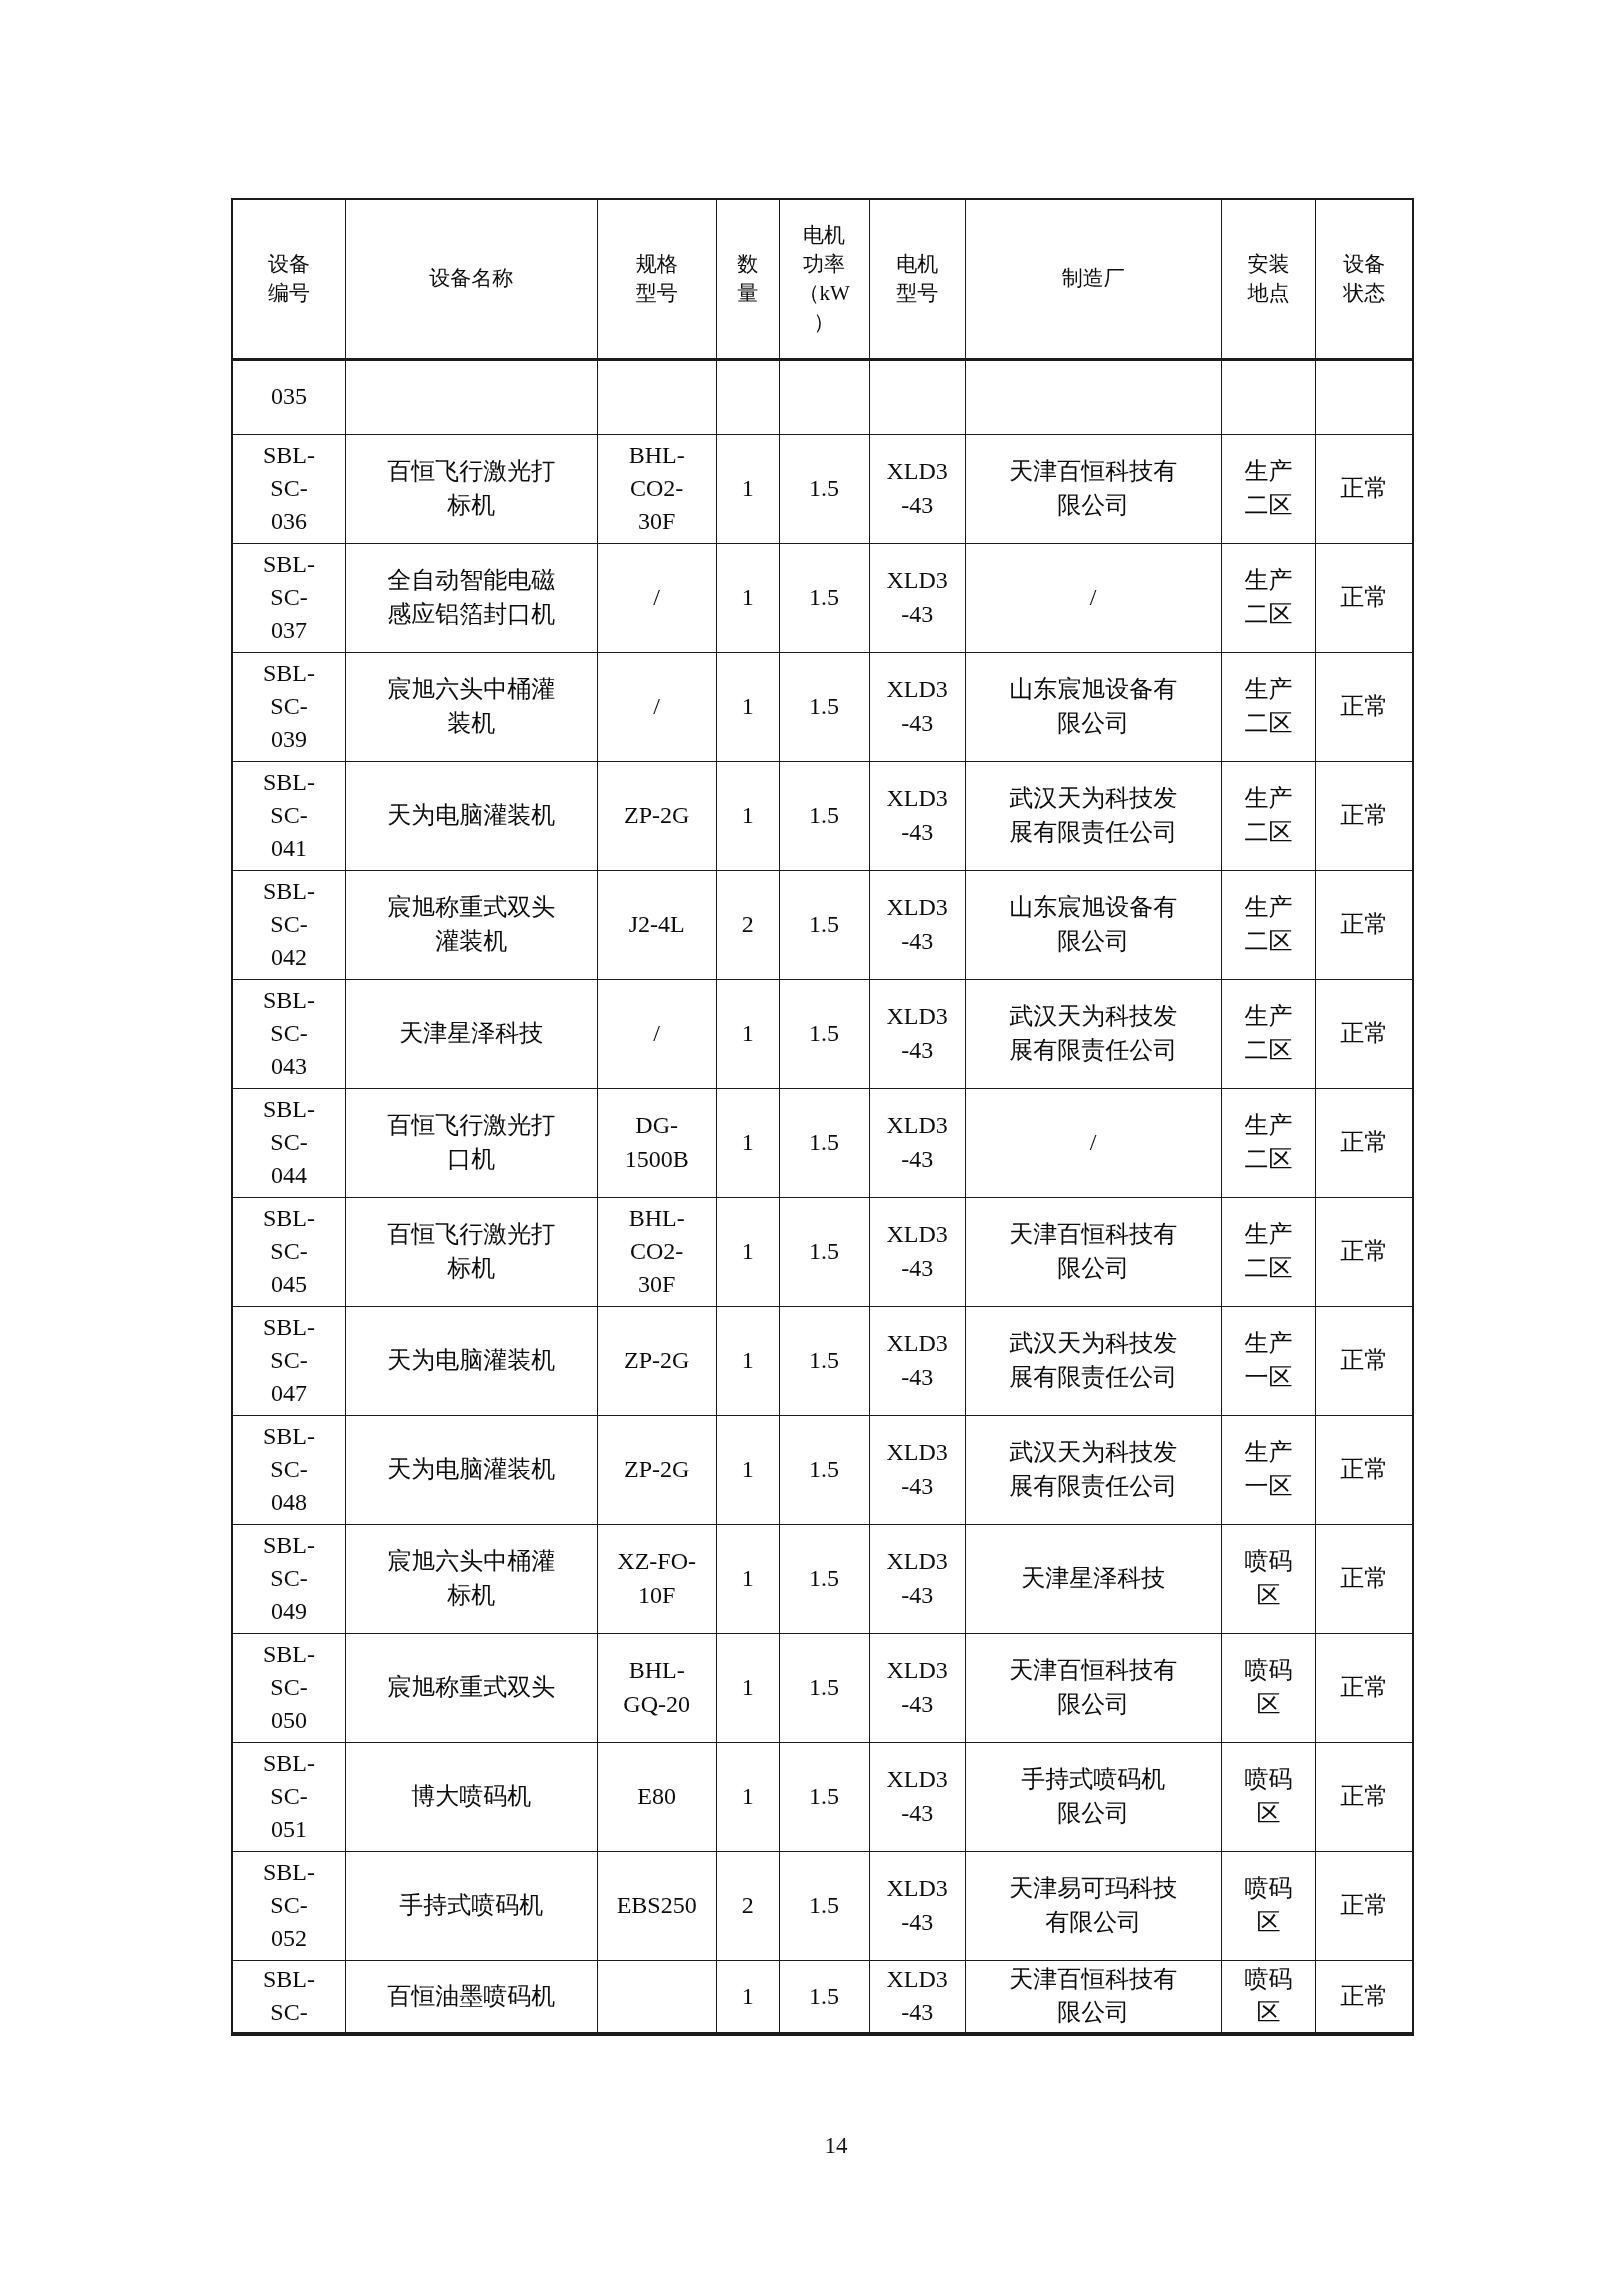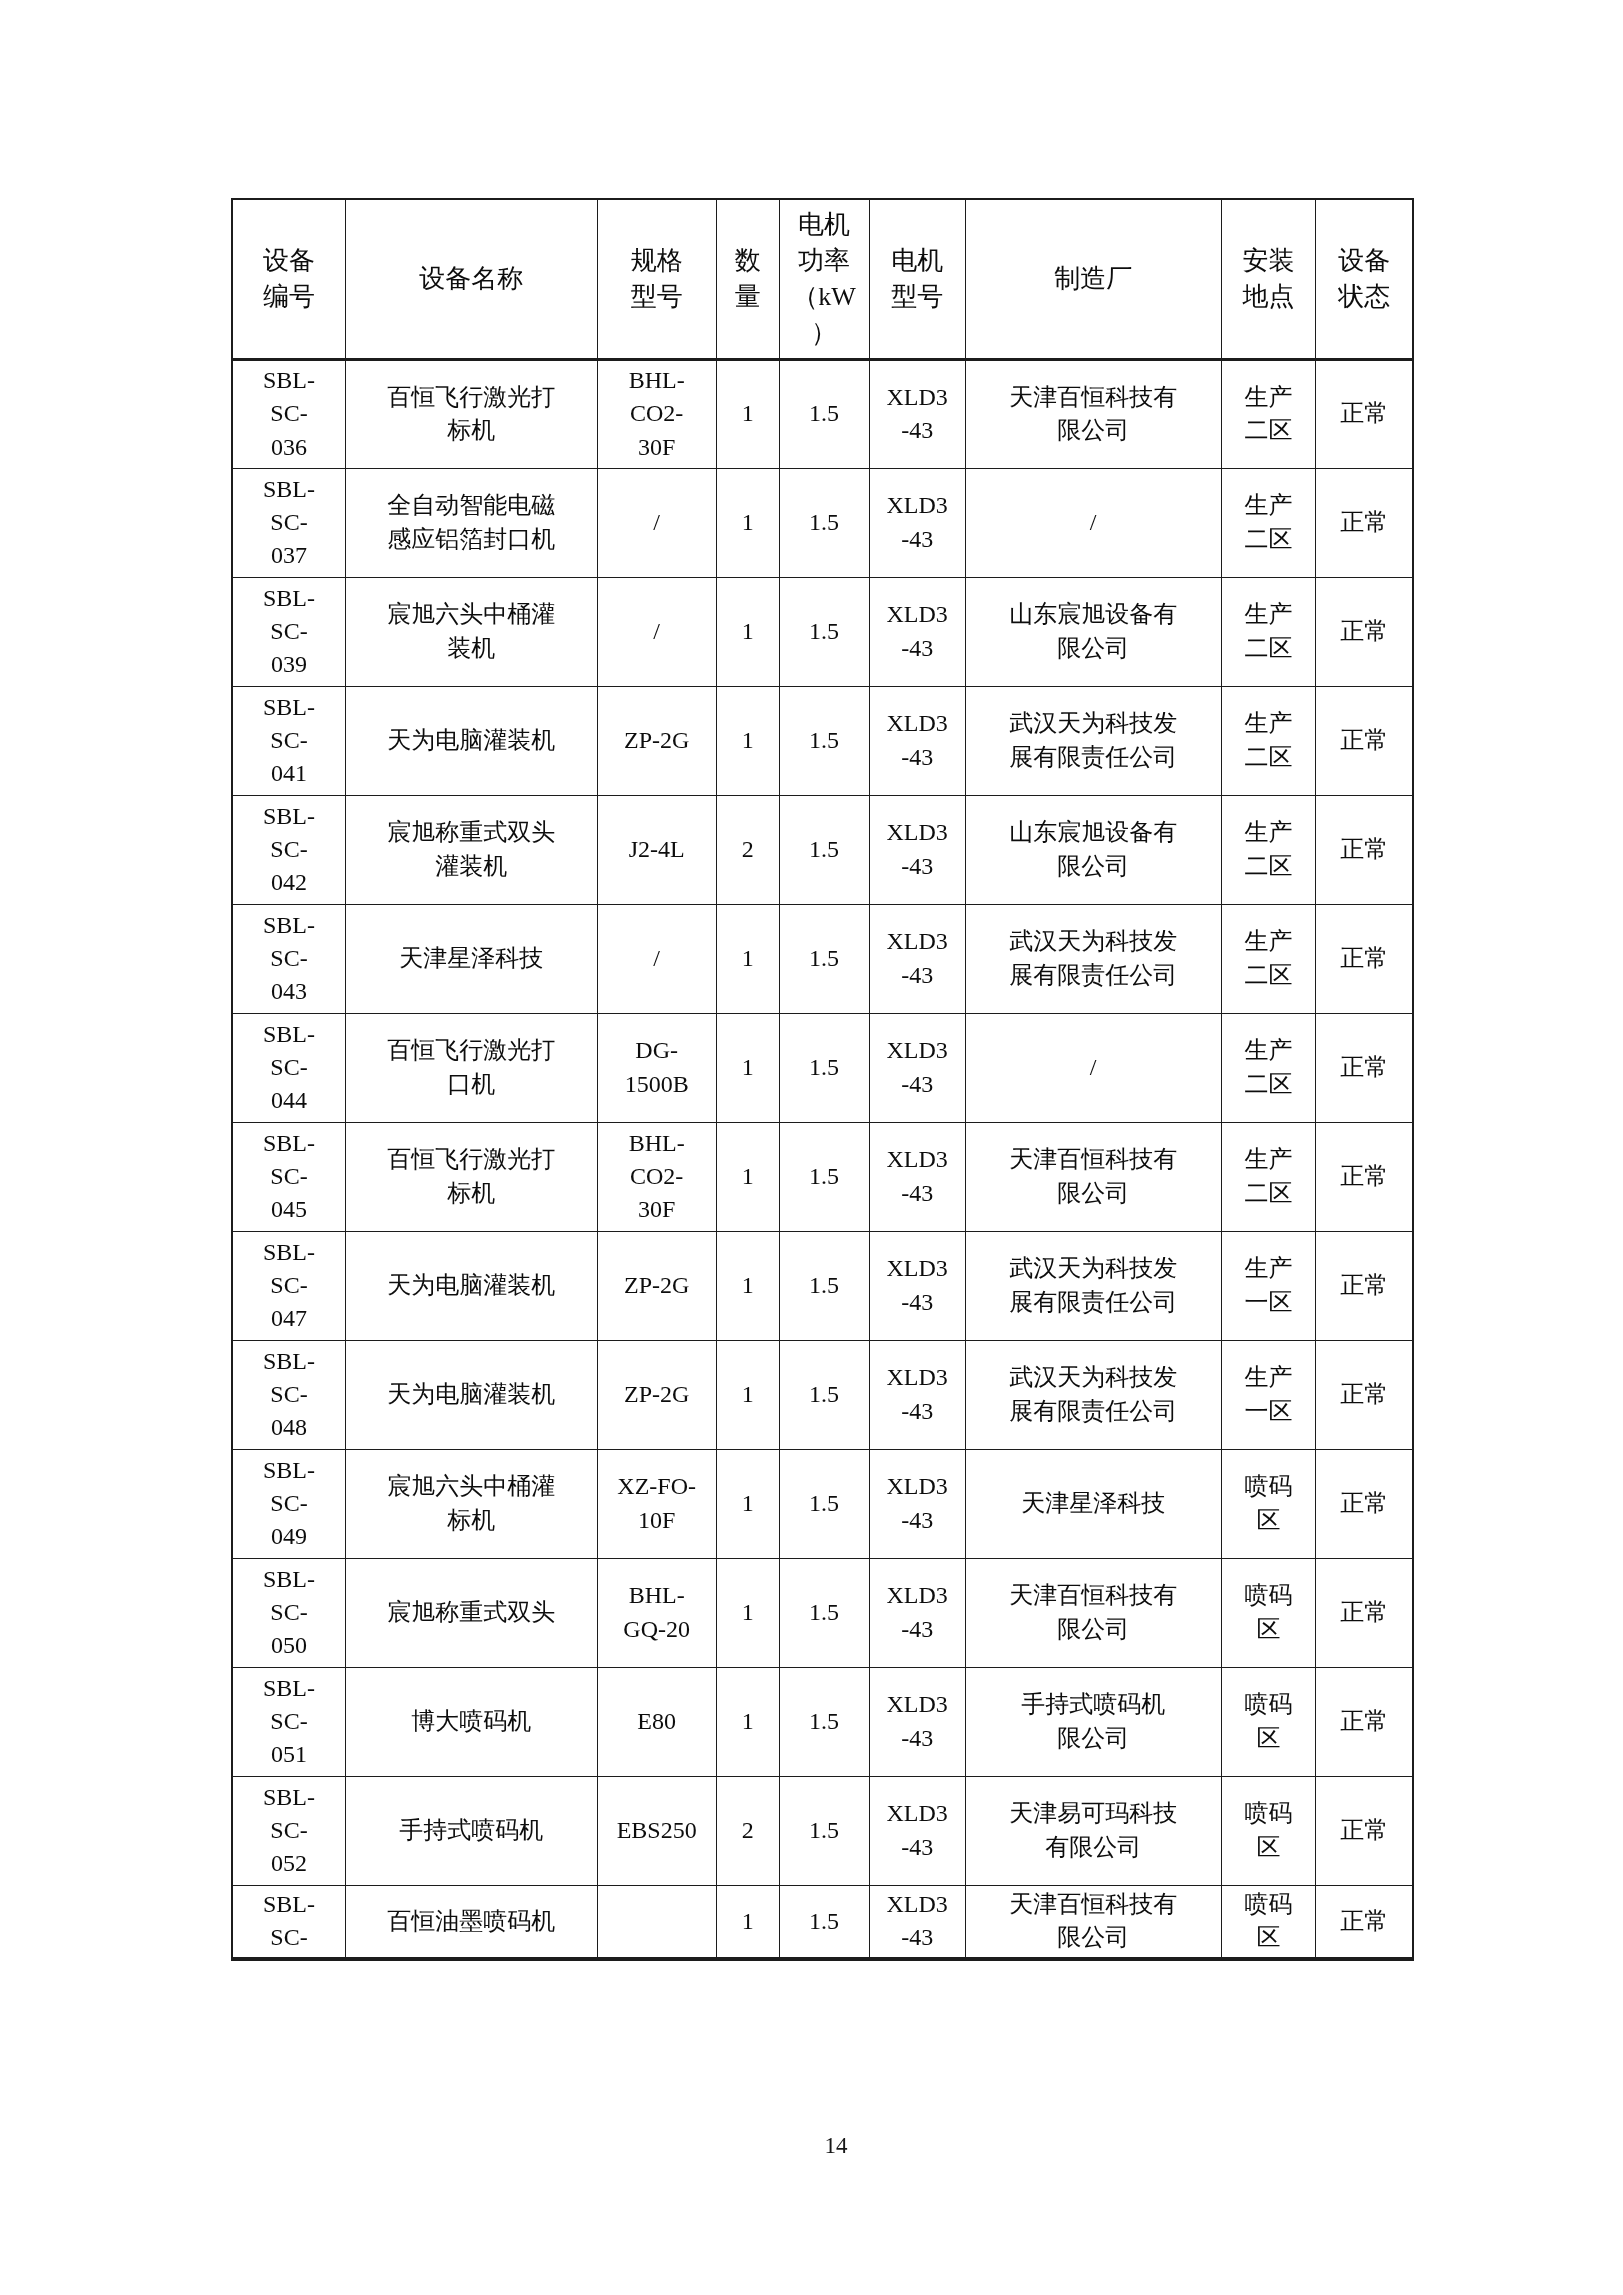--- a/index.html
+++ b/index.html
@@ -39,21 +39,21 @@
     vertical-align: middle;
     white-space: pre-line;
     padding: 1.6px 3.3px;
     overflow: hidden;
     font-weight: normal;
   }
   .equip-table thead tr {
     height: 160px;
   }
   .equip-table thead th {
-    font-size: 26px;
+    font-size: 21px;
     line-height: 1.38;
     border-bottom-width: 3.3px;
   }
   .equip-table tbody td {
     font-size: 24px;
     line-height: 1.38;
   }
   .equip-table tbody tr {
     height: 109px;
   }
@@ -109,20 +109,31 @@
         <th>电机
 型号</th>
         <th>制造厂</th>
         <th>安装
 地点</th>
         <th>设备
 状态</th>
       </tr>
     </thead>
     <tbody>
+      <tr class="row-short">
+        <td>035</td>
+        <td></td>
+        <td></td>
+        <td></td>
+        <td></td>
+        <td></td>
+        <td></td>
+        <td></td>
+        <td></td>
+      </tr>
       <tr>
         <td>SBL-
 SC-
 036</td>
         <td>百恒飞行激光打
 标机</td>
         <td>BHL-
 CO2-
 30F</td>
         <td>1</td>

